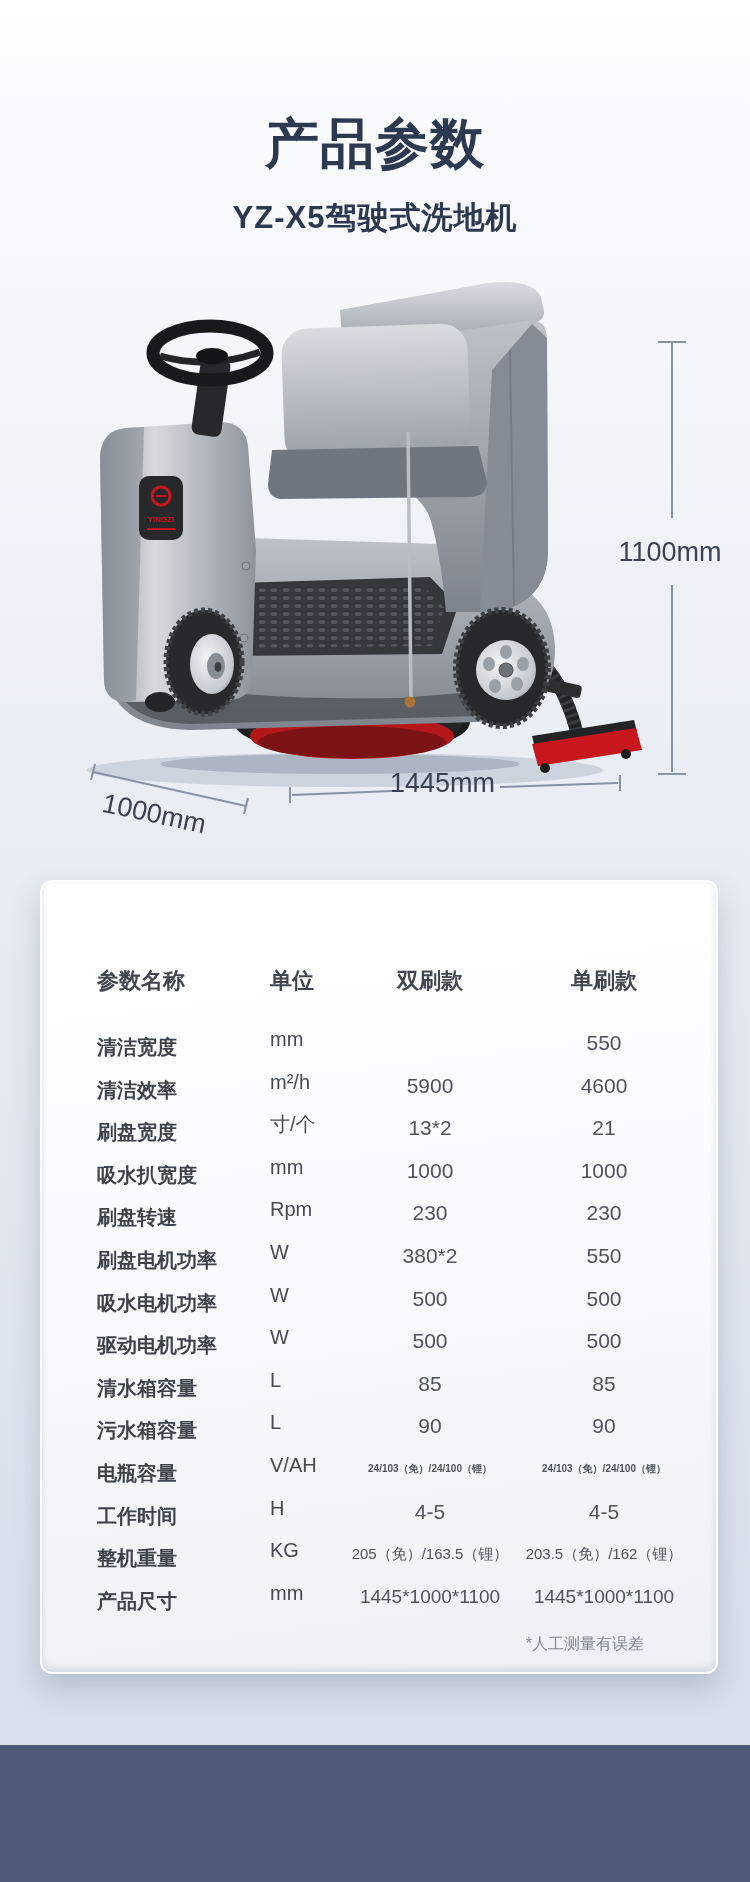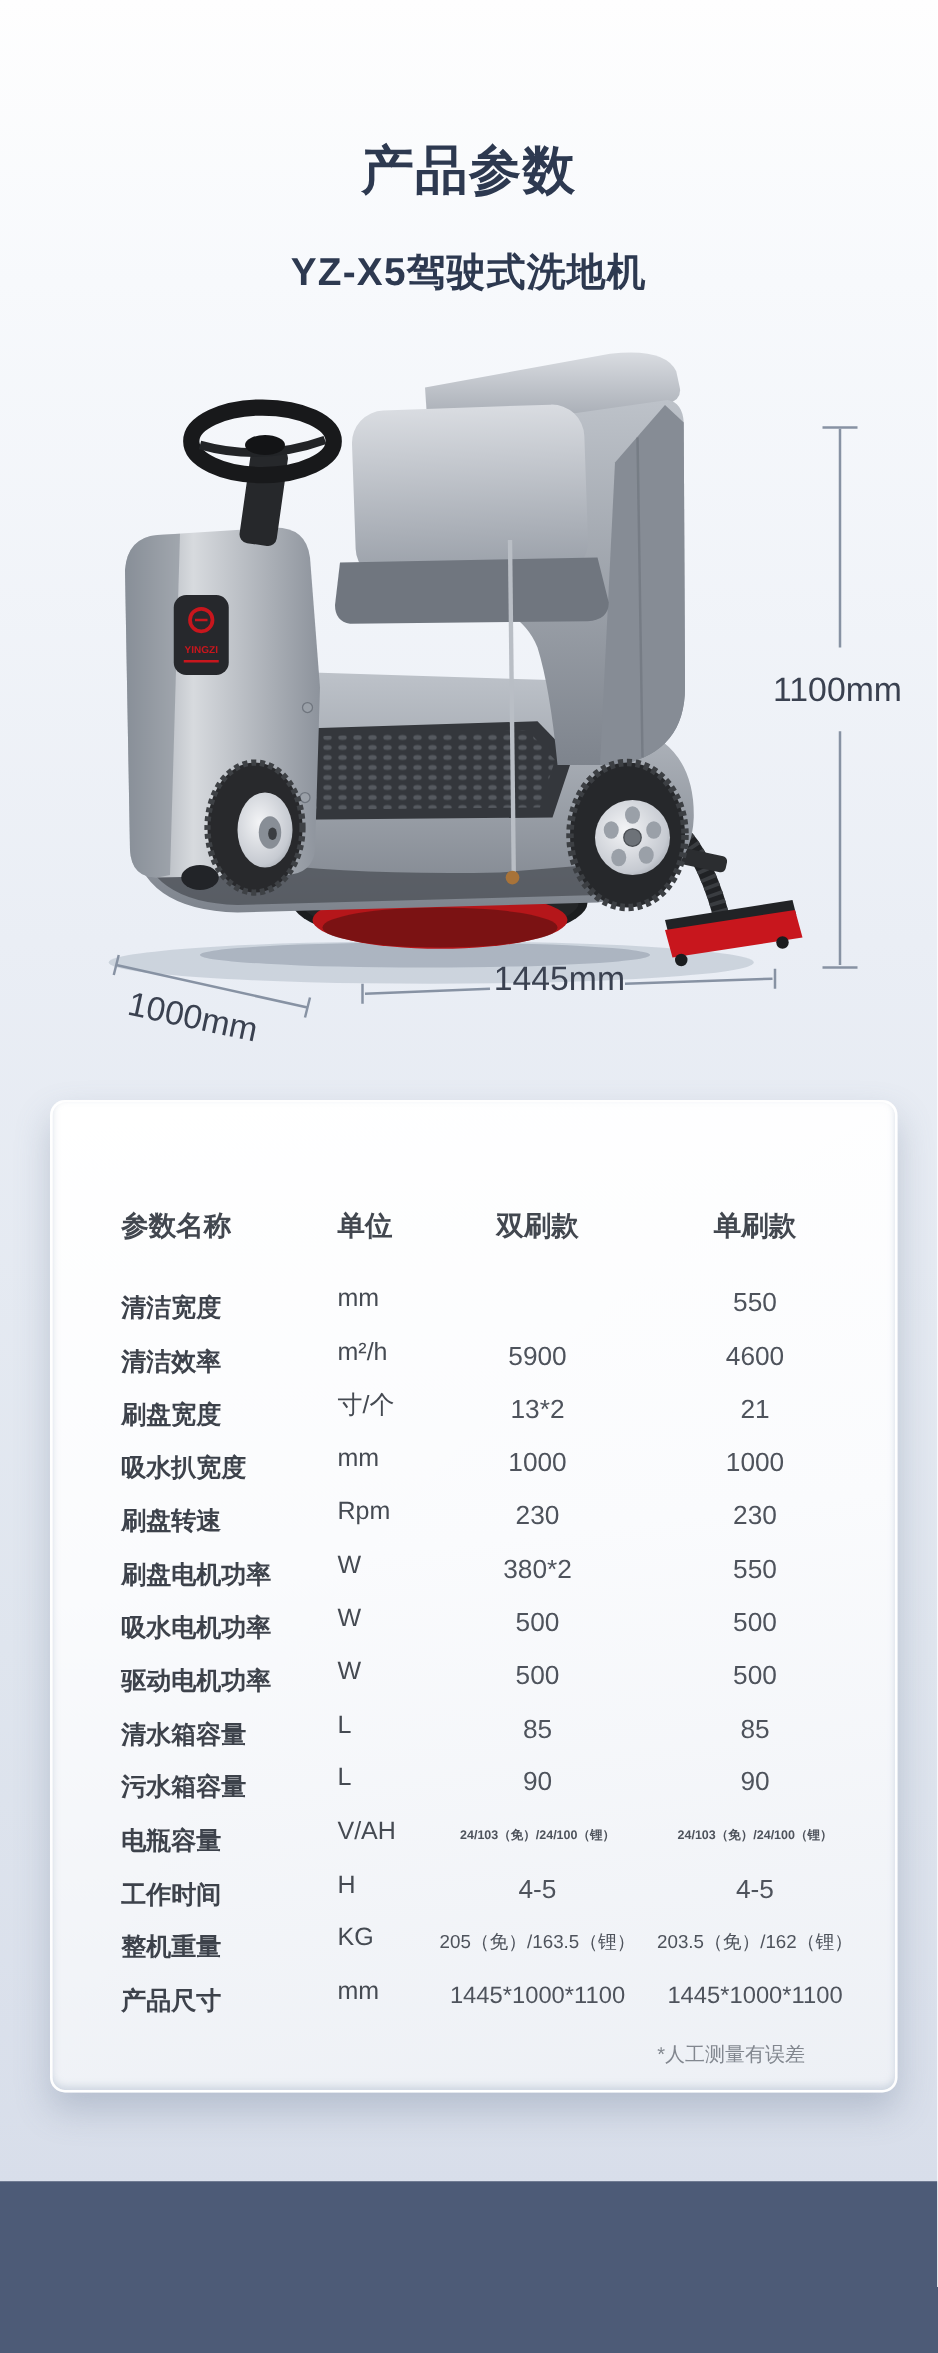--- a/index.html
+++ b/index.html
@@ -1,28 +1,28 @@
 <!DOCTYPE html>
 <html><head>
 <meta charset="utf-8">
 <style>
   html,body{margin:0;padding:0;}
   body{font-family:"Liberation Sans","DejaVu Sans",sans-serif;}
   .page{position:relative;width:750px;height:1882px;overflow:hidden;
     background:linear-gradient(180deg,#fefefe 0%,#f7f9fc 12%,#eaeef5 40%,#dfe5ee 70%,#d8deea 93%);}
   
   .title{position:absolute;left:0;top:108px;width:750px;text-align:center;
-    font-size:42px;font-weight:700;color:#2d3950;letter-spacing:1px;}
+    font-size:54px;font-weight:700;color:#2d3950;letter-spacing:1px;}
   .subtitle{position:absolute;left:0;top:197px;width:750px;text-align:center;
     font-size:31px;font-weight:600;color:#2d3950;letter-spacing:1px;}
   
   .figure{position:absolute;left:40px;top:250px;width:660px;height:580px;}
   .dim-label{position:absolute;color:#3a4150;font-size:27px;font-weight:400;}
   .dim-height{left:618px;top:537px;width:104px;text-align:center;}
-  .dim-length{left:390px;top:768px;width:110px;text-align:right;}
+  .dim-length{left:390px;top:768px;width:110px;text-align:left;}
   .dim-width{left:106px;top:788px;transform:rotate(12deg);transform-origin:0 0;}
   
   .card{position:absolute;left:40px;top:880px;width:674px;height:790px;border-radius:12px;
     background:linear-gradient(173deg,#ffffff 0%,#fafbfd 45%,#edf0f5 100%);
     border:2px solid rgba(255,255,255,.9);
     box-shadow:0 14px 28px rgba(96,112,140,.30), inset 0 -3px 6px rgba(150,165,190,.35);}
   .card::after{content:"";position:absolute;left:10px;right:10px;bottom:-8px;height:12px;
     border-radius:0 0 28px 28px;background:linear-gradient(180deg,#c3ccd9,#96a1b3);
     filter:blur(1.5px);z-index:-1;}
   .thead,.trow{position:absolute;left:0;width:100%;height:42px;}

